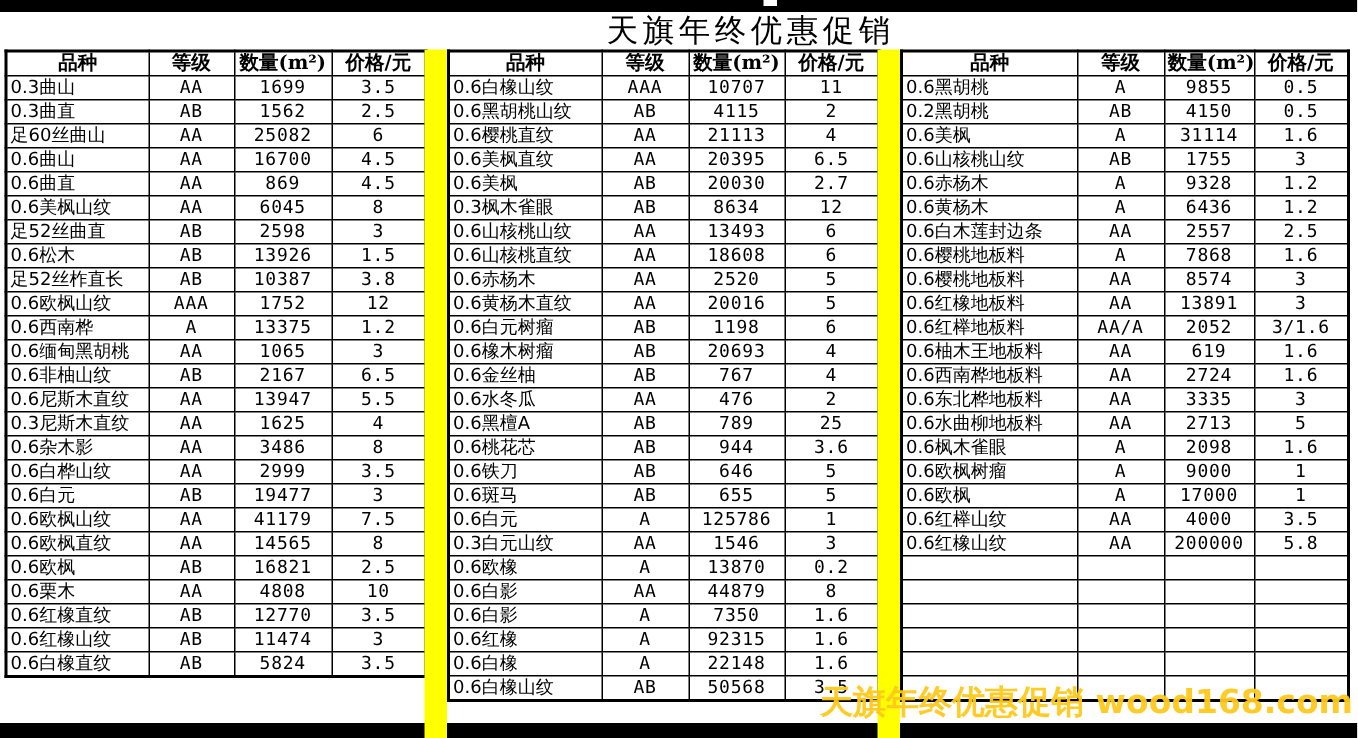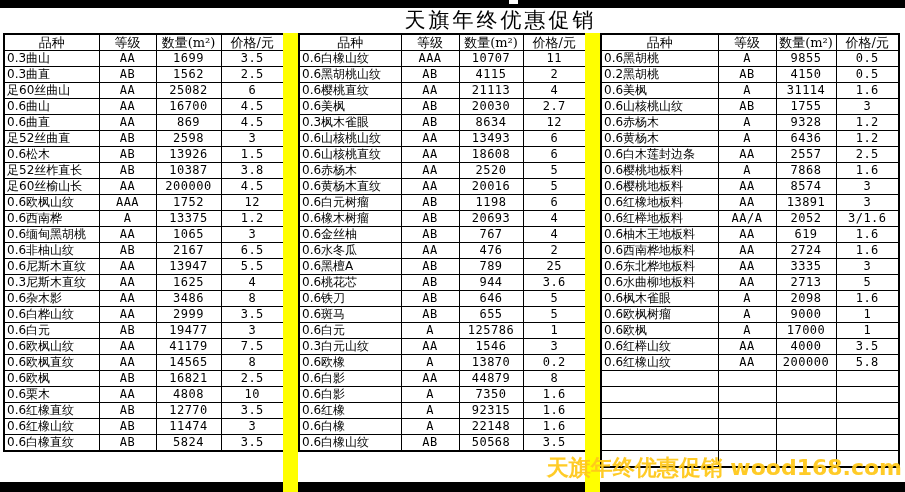--- a/index.html
+++ b/index.html
@@ -67,21 +67,21 @@
     border: 1px solid #000000;
     height: 15px;
     padding: 0 2px;
     font-size: 12px;
     line-height: 15px;
     overflow: hidden;
     white-space: nowrap;
     color: #000000;
   }
   th {
-    font-weight: normal;
+    font-weight: bold;
     font-size: 13px;
     font-family: "DejaVu Serif", serif;
   }
   td.c0 { text-align: left; font-family: "DejaVu Sans", sans-serif; }
   td.c1, td.c2, td.c3 {
     text-align: center;
     font-family: "DejaVu Sans Mono", monospace;
     letter-spacing: 0.5px;
   }
   .watermark {
@@ -143,42 +143,42 @@
           <td class="c2">16700</td>
           <td class="c3">4.5</td>
         </tr>
         <tr>
           <td class="c0">0.6曲直</td>
           <td class="c1">AA</td>
           <td class="c2">869</td>
           <td class="c3">4.5</td>
         </tr>
         <tr>
+          <td class="c0">0.6美枫山纹</td>
+          <td class="c1">AA</td>
+          <td class="c2">6045</td>
+          <td class="c3">8</td>
+        </tr>
+        <tr>
           <td class="c0">足52丝曲直</td>
           <td class="c1">AB</td>
           <td class="c2">2598</td>
           <td class="c3">3</td>
         </tr>
         <tr>
           <td class="c0">0.6松木</td>
           <td class="c1">AB</td>
           <td class="c2">13926</td>
           <td class="c3">1.5</td>
         </tr>
         <tr>
           <td class="c0">足52丝柞直长</td>
           <td class="c1">AB</td>
           <td class="c2">10387</td>
           <td class="c3">3.8</td>
-        </tr>
-        <tr>
-          <td class="c0">足60丝榆山长</td>
-          <td class="c1">AA</td>
-          <td class="c2">200000</td>
-          <td class="c3">4.5</td>
         </tr>
         <tr>
           <td class="c0">0.6欧枫山纹</td>
           <td class="c1">AAA</td>
           <td class="c2">1752</td>
           <td class="c3">12</td>
         </tr>
         <tr>
           <td class="c0">0.6西南桦</td>
           <td class="c1">A</td>
@@ -298,20 +298,26 @@
           <td class="c2">4115</td>
           <td class="c3">2</td>
         </tr>
         <tr>
           <td class="c0">0.6樱桃直纹</td>
           <td class="c1">AA</td>
           <td class="c2">21113</td>
           <td class="c3">4</td>
         </tr>
         <tr>
+          <td class="c0">0.6美枫直纹</td>
+          <td class="c1">AA</td>
+          <td class="c2">20395</td>
+          <td class="c3">6.5</td>
+        </tr>
+        <tr>
           <td class="c0">0.6美枫</td>
           <td class="c1">AB</td>
           <td class="c2">20030</td>
           <td class="c3">2.7</td>
         </tr>
         <tr>
           <td class="c0">0.3枫木雀眼</td>
           <td class="c1">AB</td>
           <td class="c2">8634</td>
           <td class="c3">12</td>

